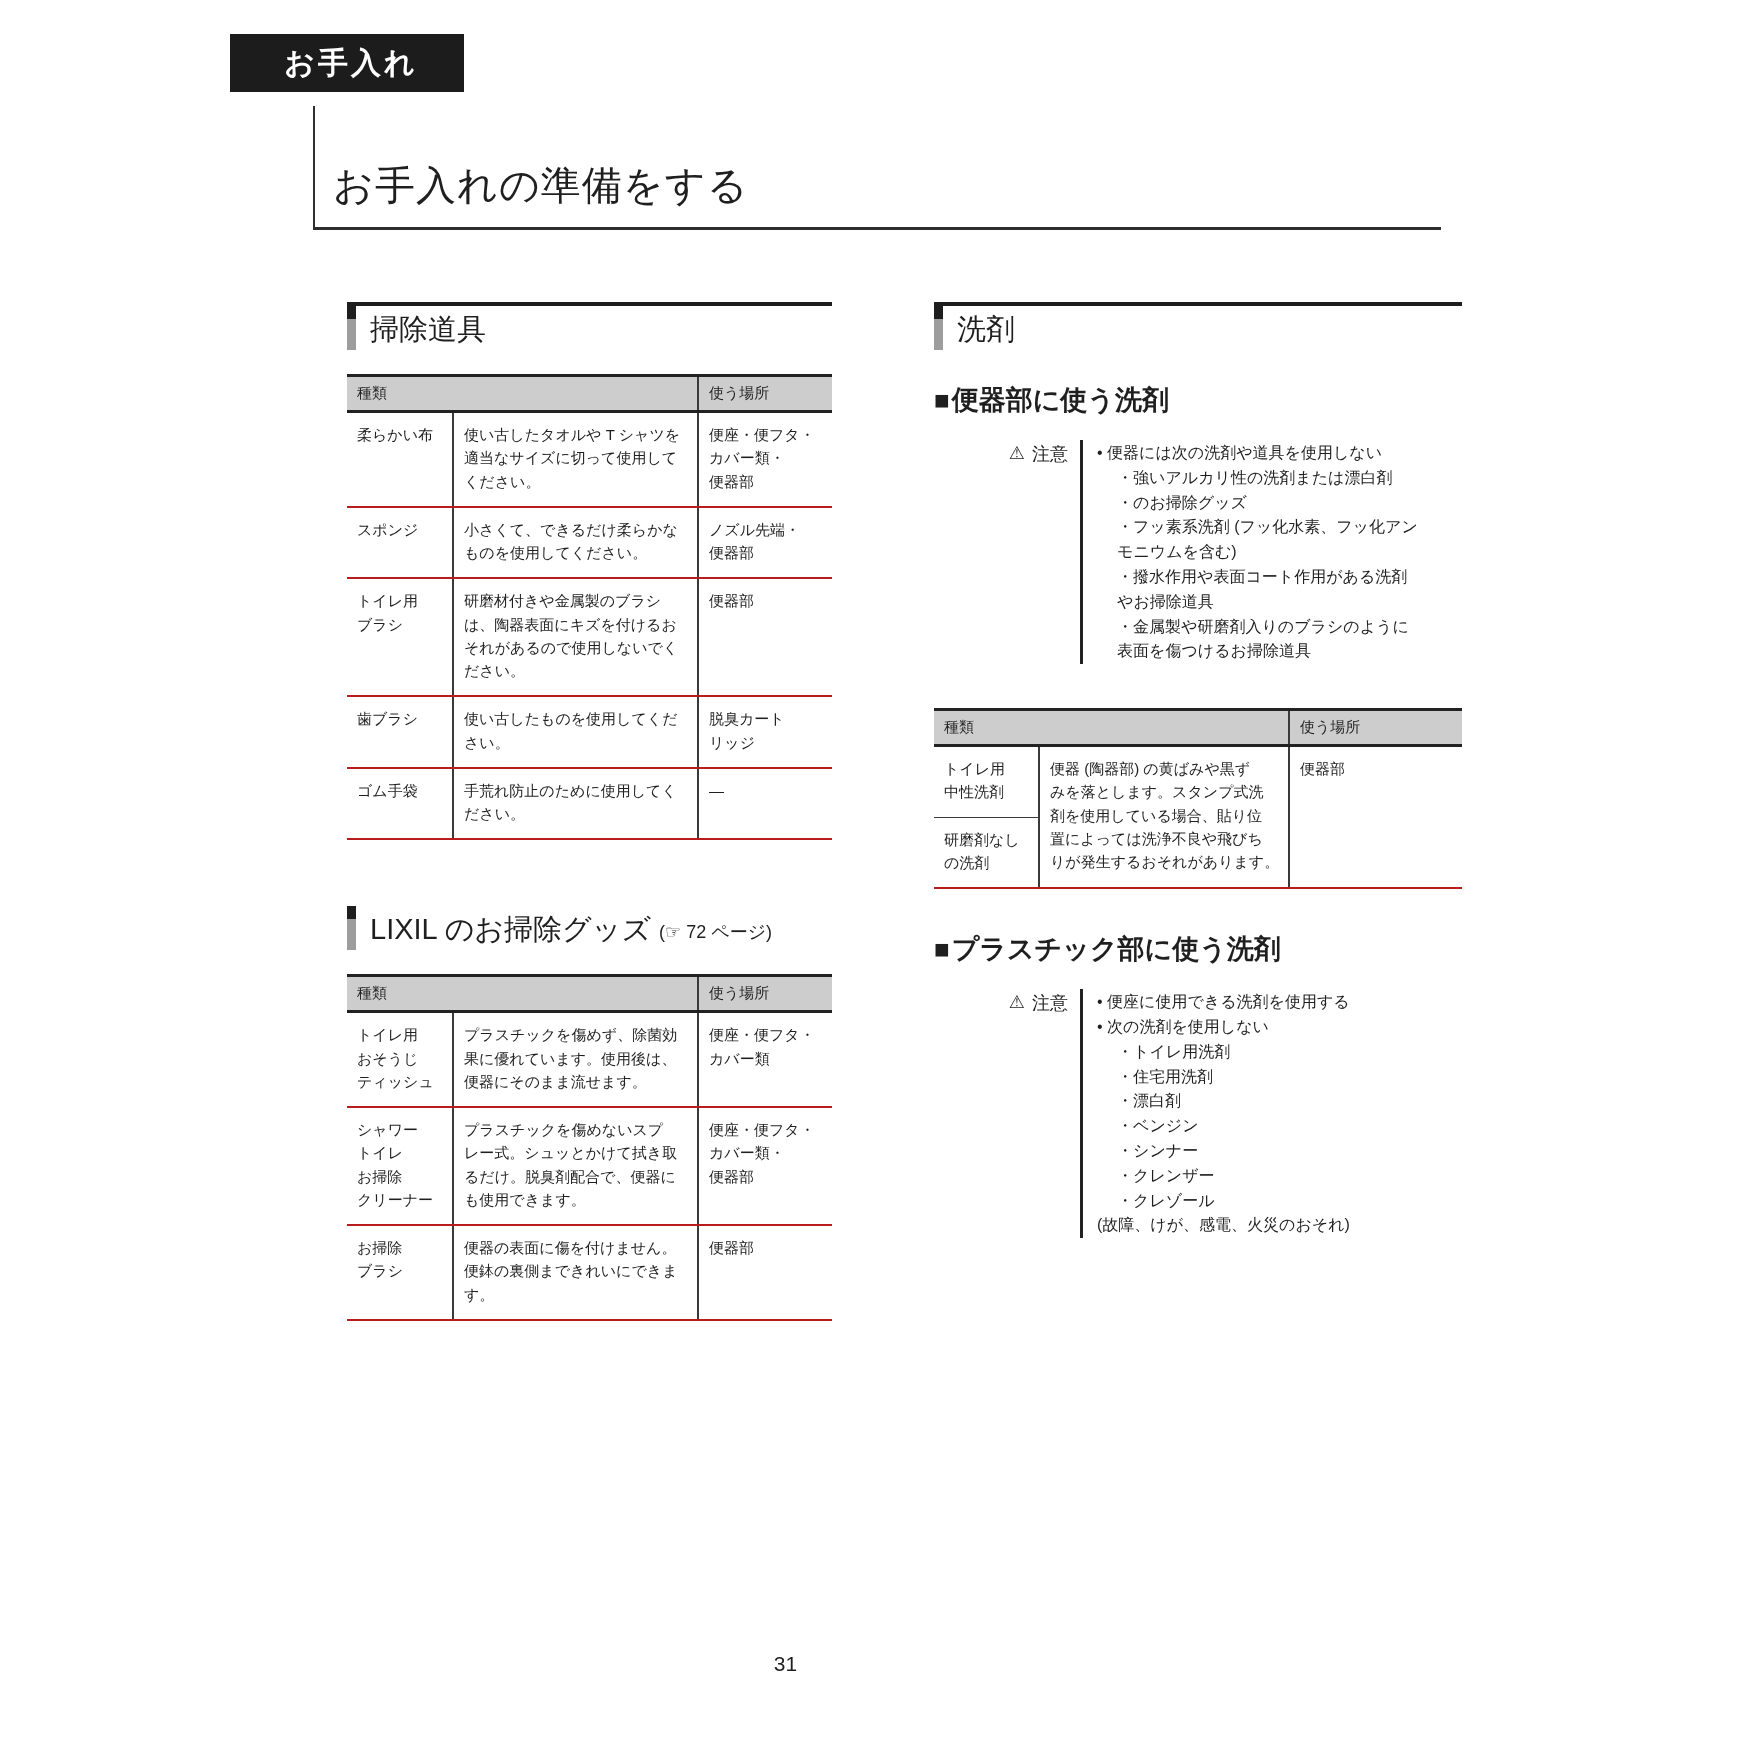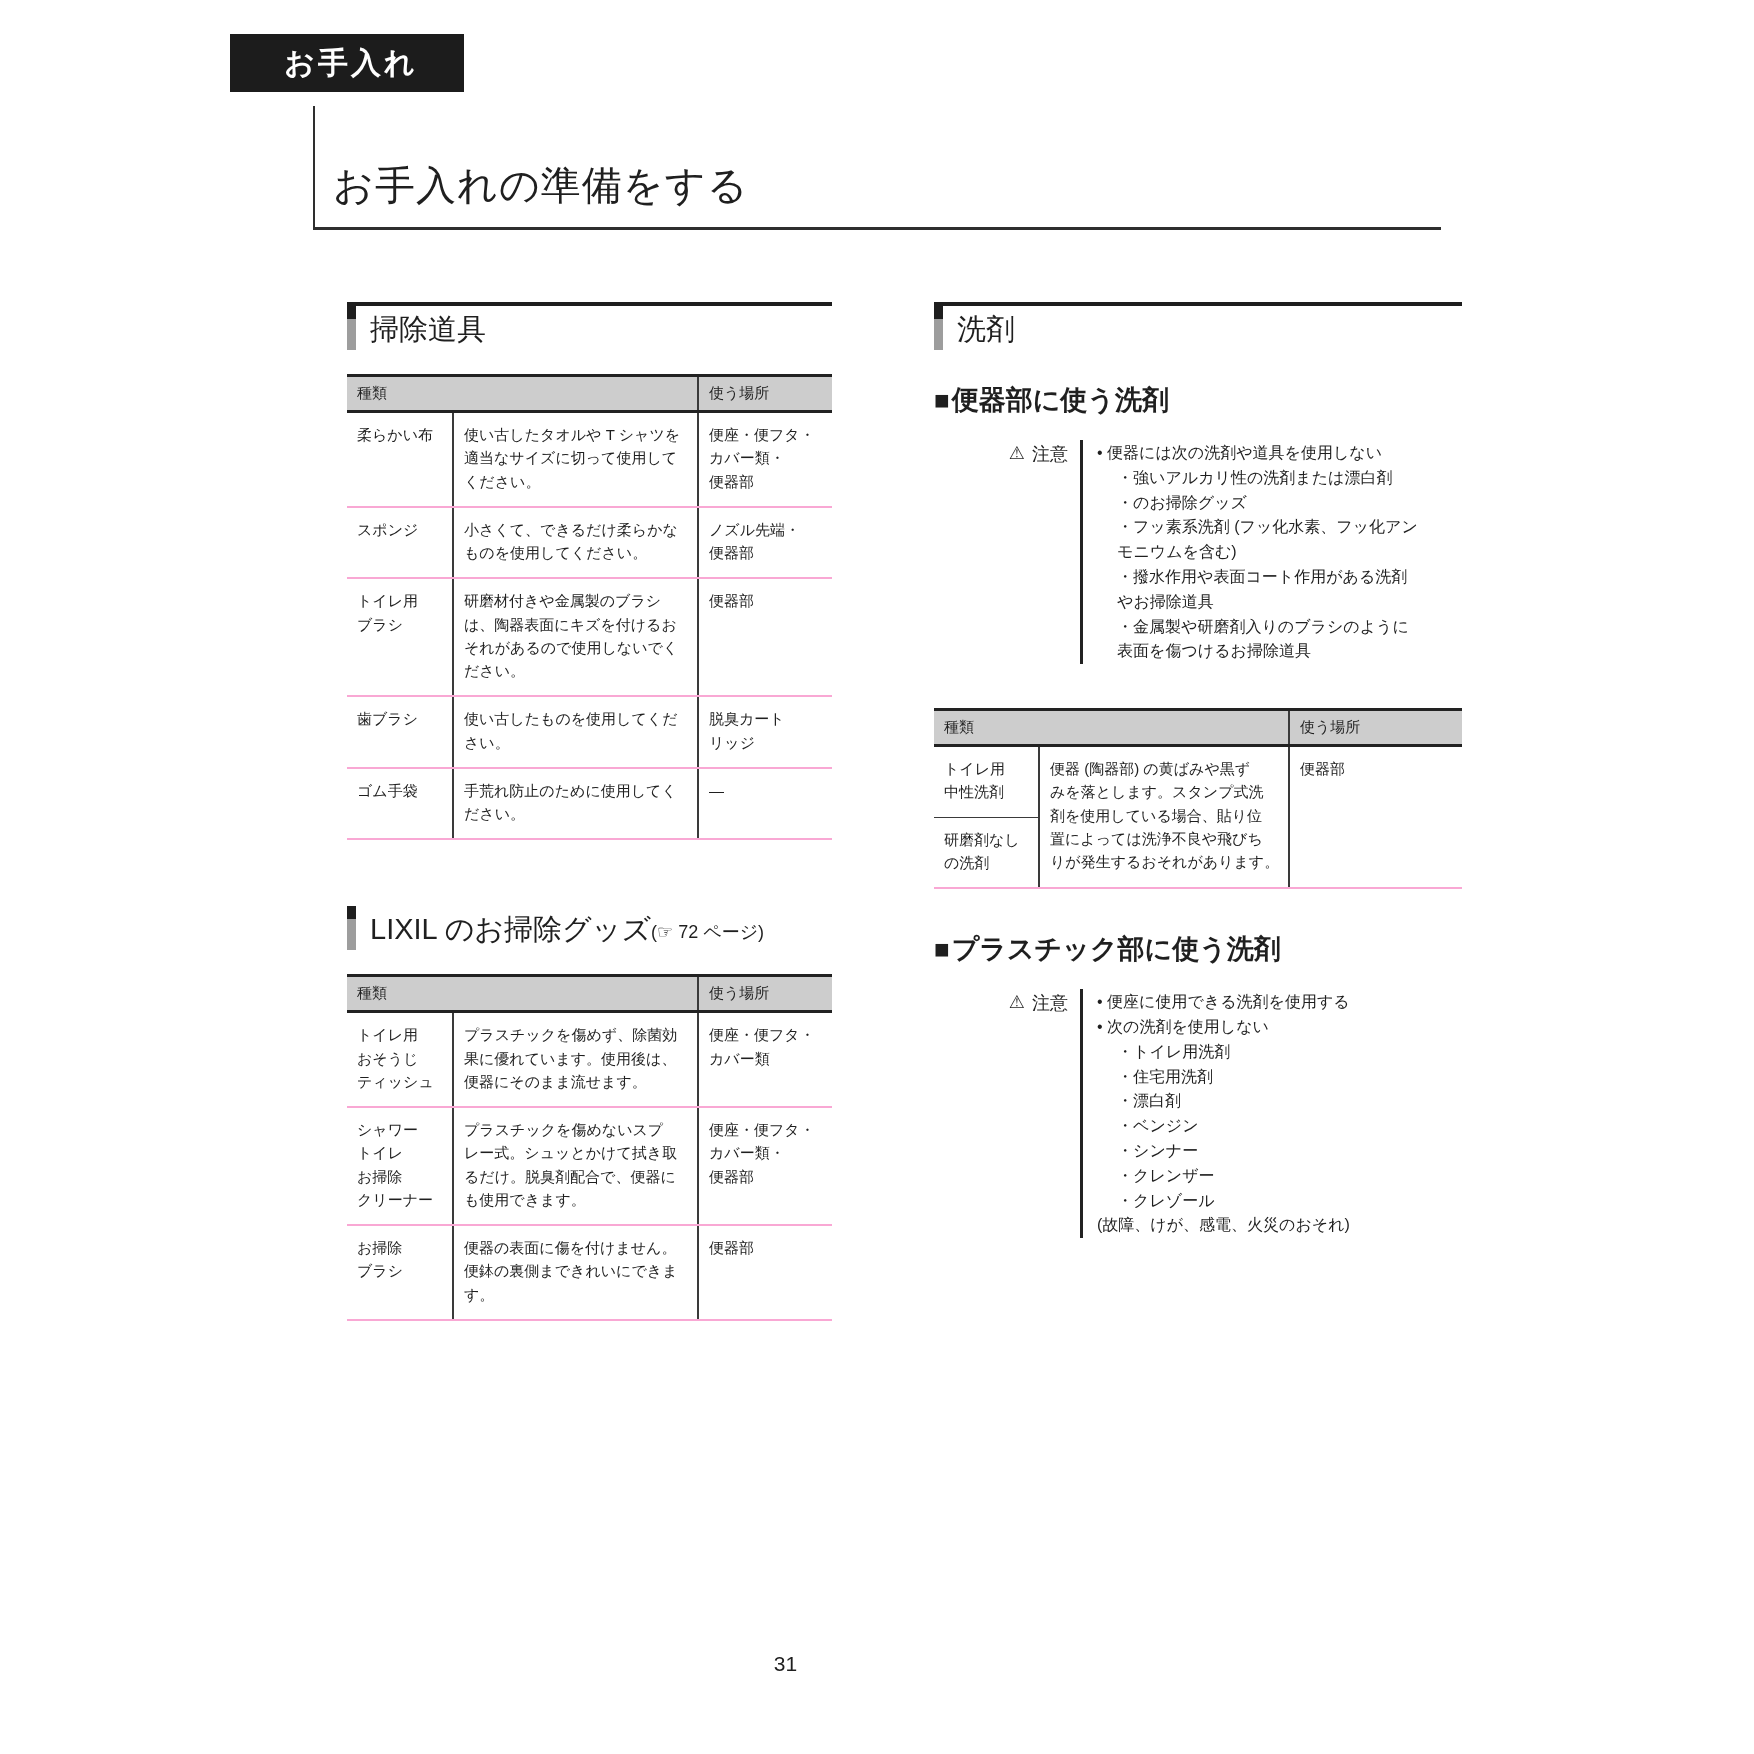--- a/index.html
+++ b/index.html
@@ -29,35 +29,35 @@
   .col-right { left:913px; width:528px;margin-left:21px; }
 
   
   .sec-head { display:flex; align-items:flex-start; }
   .sec-head.ruled { border-top:4px solid #1e1e1e; }
   .sec-bar {
     width:9px; height:44px; margin-right:14px; flex:0 0 auto;
     background:linear-gradient(180deg,#1e1e1e 0 13px,#9d9d9d 13px 100%);
   }
   .sec-title { font-size:29px; padding-top:4px; }
-  .sec-ref { font-size:18px; margin-left:0; }
+  .sec-ref { font-size:18px; margin-left:8px; }
 
   
   .subsec { display:flex; align-items:center; font-size:27px; font-weight:bold; margin-top:32px; }
   .subsec .sq { font-size:26px; margin-right:2px; }
 
   
   .t { border-collapse:collapse; table-layout:fixed; margin-top:24px; border-top:3px solid #222; }
   .t th {
     background:#cdcdcd; font-size:15px; font-weight:normal; text-align:left;
     padding:7px 10px; border-bottom:3px solid #222;
   }
   .t td {
     font-size:15px; line-height:1.55; vertical-align:top; text-align:left;
-    padding:10px 8px 13px 10px; border-bottom:2px solid #f9a8d4; white-space:pre;
+    padding:10px 8px 13px 10px; border-bottom:2px solid #b91c1c; white-space:pre;
   }
   .t td.vsep, .t th.vsep { border-left:2px solid #3a3a3a; }
   .t3 tr.split-row td.name { border-bottom:1px solid #3a3a3a; }
 
   
   .caution { display:flex; align-items:stretch; margin-top:22px; }
   .c-label {
     flex:0 0 auto; width:146px; box-sizing:border-box; padding-right:12px; padding-top:2px;
     display:flex; justify-content:flex-end; gap:7px; font-size:18px;
   }

